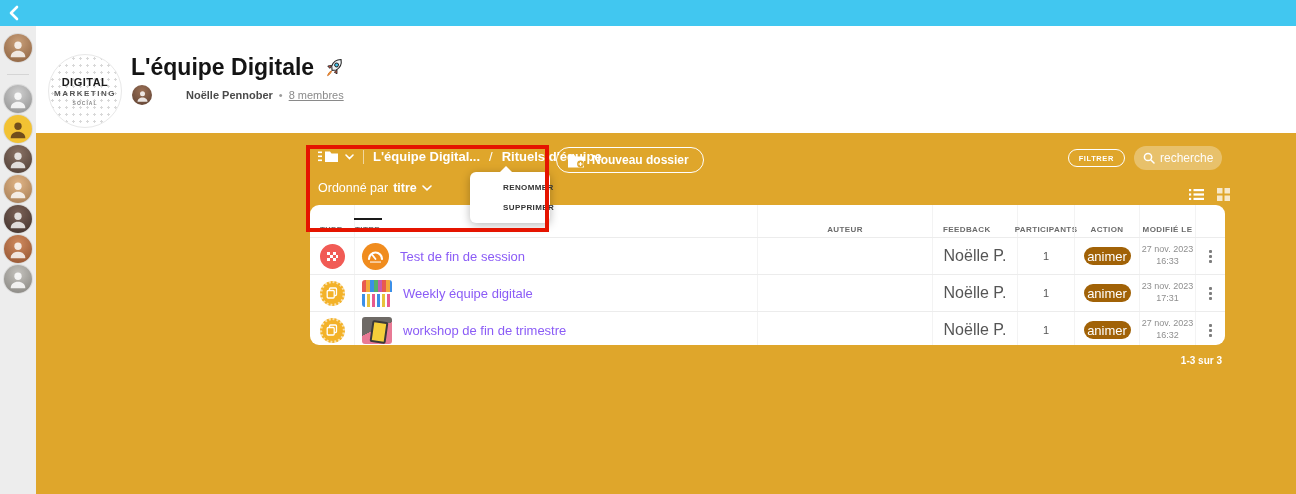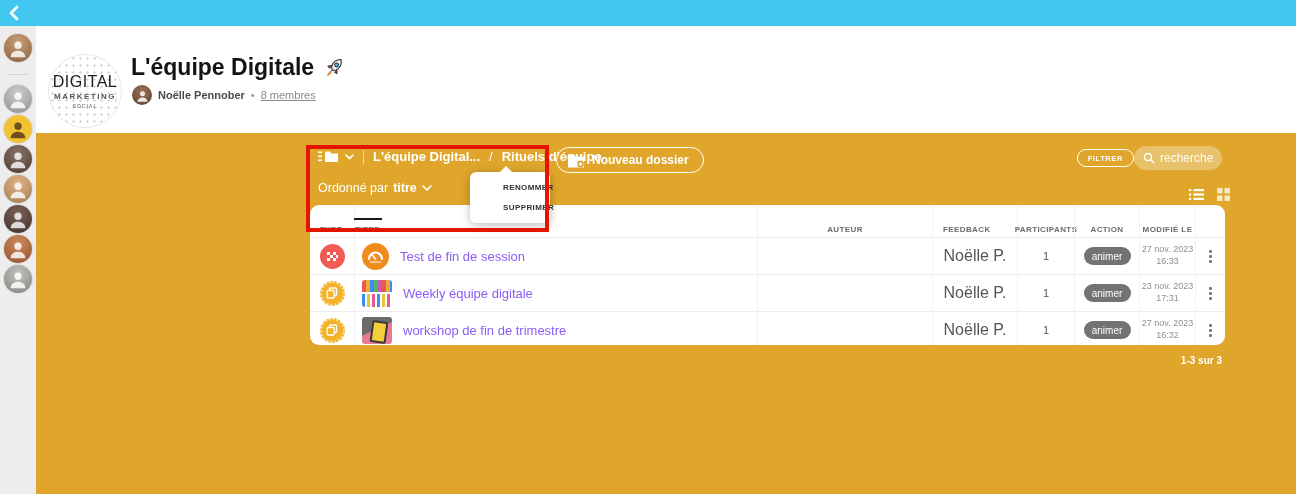--- a/index.html
+++ b/index.html
@@ -27,52 +27,52 @@
   .av6{background:radial-gradient(circle at 50% 30%,#7c6257,#3e2f2a);}
   .av7{background:radial-gradient(circle at 50% 30%,#d08a5e,#90512f);}
   .av8{background:radial-gradient(circle at 50% 30%,#c4c2bd,#84827d);}
 
   
   #teamheader{left:36px;top:26px;width:1260px;height:107px;background:#fff;z-index:5;}
   #team-logo{left:12px;top:28px;width:72px;height:72px;border-radius:50%;
              background:#fff radial-gradient(#d8d8d8 1px,transparent 1.2px);background-size:7px 7px;
              border:1px solid #e8e8e8;display:flex;flex-direction:column;align-items:center;
              justify-content:center;overflow:hidden;}
-  #team-logo .l1{font-size:16px;font-weight:400;color:#1b1b1b;letter-spacing:.5px;}
+  #team-logo .l1{font-size:11px;font-weight:700;color:#1b1b1b;letter-spacing:.5px;}
   #team-logo .l2{font-size:8px;font-weight:700;color:#555;letter-spacing:1.5px;margin-top:1px;}
   #team-logo .l3{font-size:5px;font-weight:700;color:#888;letter-spacing:1px;margin-top:2px;}
   #team-title-row{left:95px;top:28px;display:flex;align-items:center;gap:8px;}
   #team-title{font-size:23px;font-weight:700;color:#141414;white-space:nowrap;}
   #team-sub{left:96px;top:59px;display:flex;align-items:center;gap:6px;}
   #owner-avatar{width:20px;height:20px;border-radius:50%;
                 background:radial-gradient(circle at 50% 30%,#9a7055,#5d4032);
                 display:flex;align-items:center;justify-content:center;overflow:hidden;}
   #owner-avatar svg{width:15px;height:15px;}
-  #owner-name{font-size:11px;font-weight:700;color:#4a4a4a;}
+  #owner-name{font-size:11px;font-weight:700;color:#4a4a4a;margin-left:28px;}
   #sub-dot{font-size:11px;color:#9a9a9a;}
   #members-link{font-size:11px;color:#8a8a8a;text-decoration:underline;cursor:pointer;}
 
   
   #main{left:36px;top:133px;width:1260px;height:361px;background:#dfa62b;z-index:6;}
 
   
   #crumbbar{left:282px;top:16px;display:flex;align-items:center;gap:9px;color:#fff;}
   #crumbbar .sep-line{width:1px;height:14px;background:rgba(255,255,255,.55);}
   .crumb{font-size:13px;font-weight:600;color:#fff;white-space:nowrap;cursor:pointer;}
   .crumb-sep{font-size:13px;color:#fff;}
   #folder-dd{display:flex;align-items:center;gap:6px;cursor:pointer;}
 
   
   #new-folder{left:520px;top:14px;height:26px;padding:0 14px 0 10px;border:1px solid #fff;
               border-radius:14px;display:flex;align-items:center;gap:7px;cursor:pointer;
               background:transparent;box-sizing:border-box;}
   #new-folder span{color:#fff;font-size:12px;font-weight:700;white-space:nowrap;}
 
   
-  #right-tools{top:13px;right:74px;display:flex;align-items:center;}
+  #right-tools{top:13px;right:74px;display:flex;align-items:center;gap:9px;}
   #filter-btn{height:18px;padding:0 10px;border:1px solid #fff;border-radius:10px;background:transparent;
               color:#fff;font-size:7.5px;font-weight:700;letter-spacing:.6px;cursor:pointer;
               font-family:"Liberation Sans",sans-serif;display:flex;align-items:center;}
   #search-wrap{position:relative;width:88px;height:24px;}
   #search-wrap svg{position:absolute;left:9px;top:6px;}
   #search-input{width:100%;height:100%;box-sizing:border-box;border:none;outline:none;
                 background:rgba(255,255,255,.30);border-radius:12px;padding:0 8px 0 26px;
                 color:#fff;font-size:12px;font-family:"Liberation Sans",sans-serif;}
   #search-input::placeholder{color:#fff;opacity:.95;}
 
@@ -111,22 +111,22 @@
                display:flex;align-items:center;justify-content:center;}
   .thumb-img{width:30px;height:27px;border-radius:3px;overflow:hidden;position:relative;}
   .thumb-team{background:
       repeating-linear-gradient(90deg,#e85a4f 0 4px,#f2a93b 4px 8px,#3b8fe8 8px 12px,#57b06a 12px 16px,#c85ab0 16px 20px) top/100% 12px no-repeat,
       repeating-linear-gradient(90deg,#3b8fe8 0 3px,#fff 3px 5px,#e8c23b 5px 8px,#fff 8px 10px,#e85a8f 10px 13px,#fff 13px 15px) bottom/100% 13px no-repeat,#fff;}
   .thumb-photo{background:linear-gradient(155deg,#6e6a66 0 46%,#e87a95 46% 100%);}
   .thumb-photo .phone{position:absolute;left:9px;top:4px;width:12px;height:18px;background:#f5cf3a;
                       border:2px solid #3a3a3a;border-radius:2px;transform:rotate(8deg);}
   .td-auteur{font-size:16px;color:#555;}
   .td-part{font-size:11px;color:#555;}
-  .animer-btn{width:47px;height:18px;border:none;border-radius:9px;background:#737373;color:#fff;
-              font-size:10px;font-family:"Liberation Sans",sans-serif;cursor:pointer;
+  .animer-btn{width:47px;height:18px;border:none;border-radius:9px;background:#a16207;color:#fff;
+              font-size:13px;font-family:"Liberation Sans",sans-serif;cursor:pointer;
               display:flex;align-items:center;justify-content:center;}
   .td-date{flex-direction:column;justify-content:center;font-size:9px;color:#8f8f8f;line-height:1.3;}
   .kebab{flex-direction:column;gap:2px;cursor:pointer;justify-content:center;align-items:center;display:flex;}
   .kebab i{width:3px;height:3px;background:#7d7d7d;border-radius:1px;display:block;}
 
   
   #ctx{left:434px;top:39px;width:80px;background:#fff;border-radius:6px;z-index:50;
        box-shadow:0 2px 10px rgba(0,0,0,.28);padding:6px 0;}
   #ctx .caret{position:absolute;top:-6px;left:29px;width:0;height:0;
               border-left:7px solid transparent;border-right:7px solid transparent;

